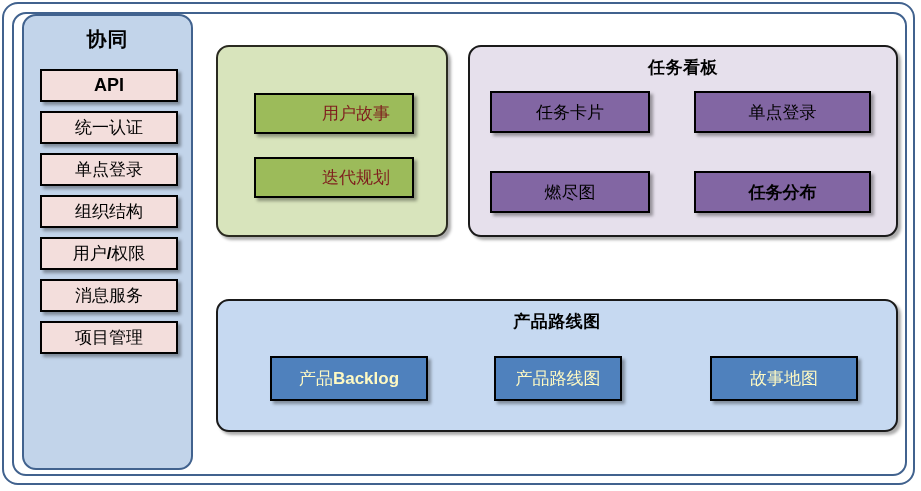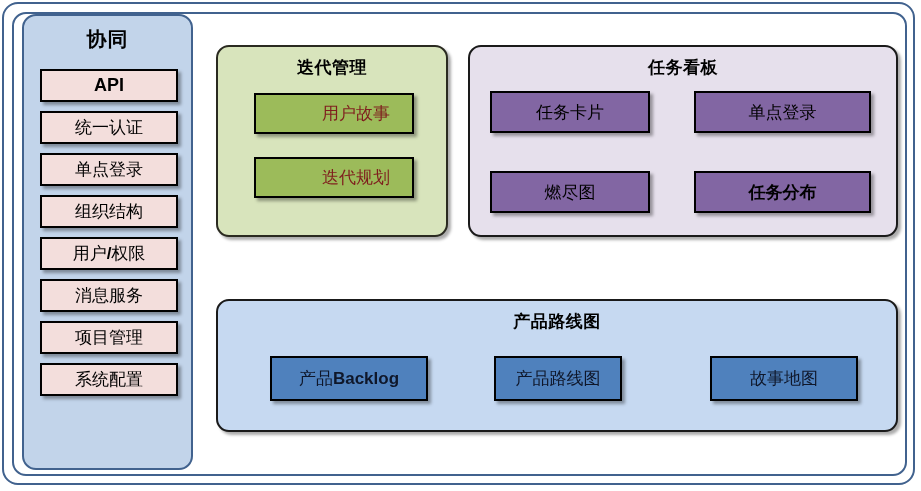--- a/index.html
+++ b/index.html
@@ -161,21 +161,21 @@
   .box-blue {
     position: absolute;
     background: #4F81BD;
     border: 2.5px solid #000000;
     box-sizing: border-box;
     box-shadow: 3px 3px 3px rgba(0,0,0,0.35);
     display: flex;
     align-items: center;
     justify-content: center;
     font-size: 17px;
-    color: #0f172a;
+    color: #fef9c3;
   }
   .ar-0 { left: 52px;  top: 55px; width: 158px; height: 45px; }
   .ar-1 { left: 276px; top: 55px; width: 128px; height: 45px; }
   .ar-2 { left: 492px; top: 55px; width: 148px; height: 45px; }
 
   .mixed-bold { font-family: "Liberation Sans", "DejaVu Sans", sans-serif; font-weight: bold; }
 </style>
 </head>
 <body>
 
@@ -187,26 +187,24 @@
   <div class="sidebar">
     <div class="sidebar-title">协同</div>
     <div class="sidebar-list">
       <div class="side-item bold-label">API</div>
       <div class="side-item">统一认证</div>
       <div class="side-item">单点登录</div>
       <div class="side-item">组织结构</div>
       <div class="side-item">用户<span class="mixed-bold">/</span>权限</div>
       <div class="side-item">消息服务</div>
       <div class="side-item">项目管理</div>
-      <div class="side-item">系统配置</div>
     </div>
   </div>
 
   <div class="panel panel-iteration">
-    <div class="panel-title">迭代管理</div>
     <div class="box-green ig-0">用户故事</div>
     <div class="box-green ig-1">迭代规划</div>
   </div>
 
   <div class="panel panel-taskboard">
     <div class="panel-title">任务看板</div>
     <div class="box-purple tb-0">任务卡片</div>
     <div class="box-purple tb-1">单点登录</div>
     <div class="box-purple tb-2">燃尽图</div>
     <div class="box-purple tb-3">任务分布</div>

